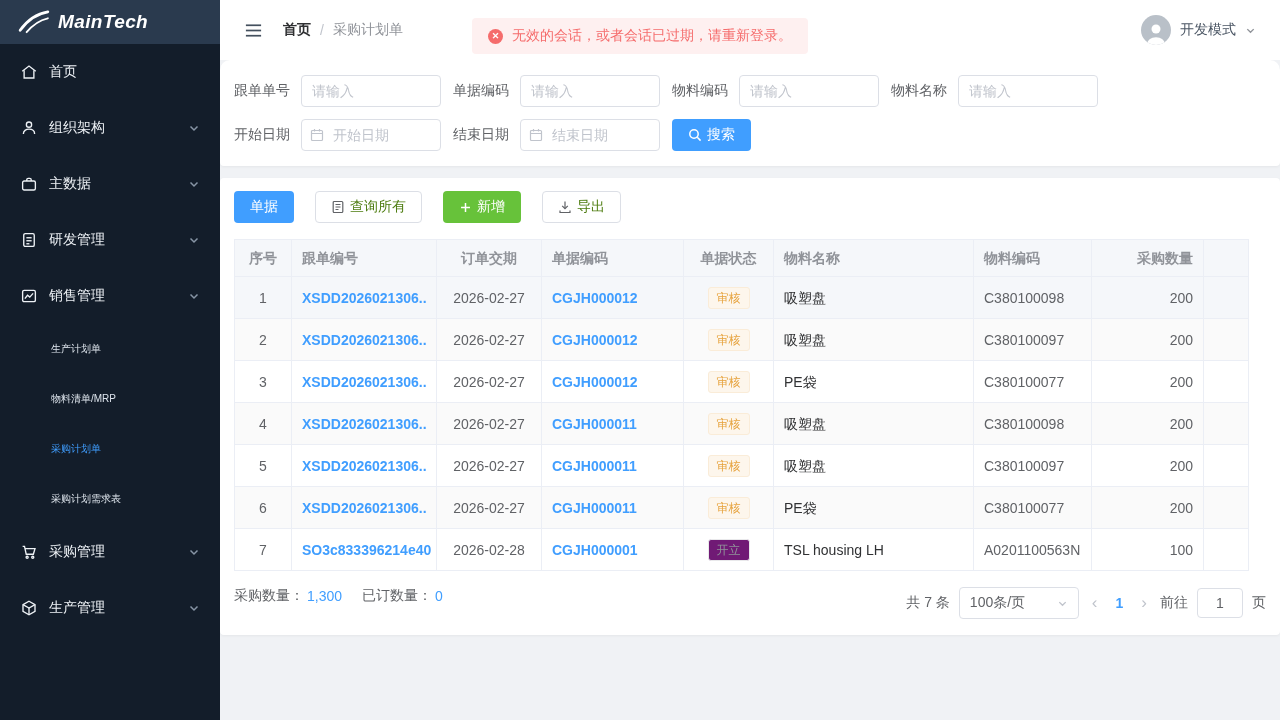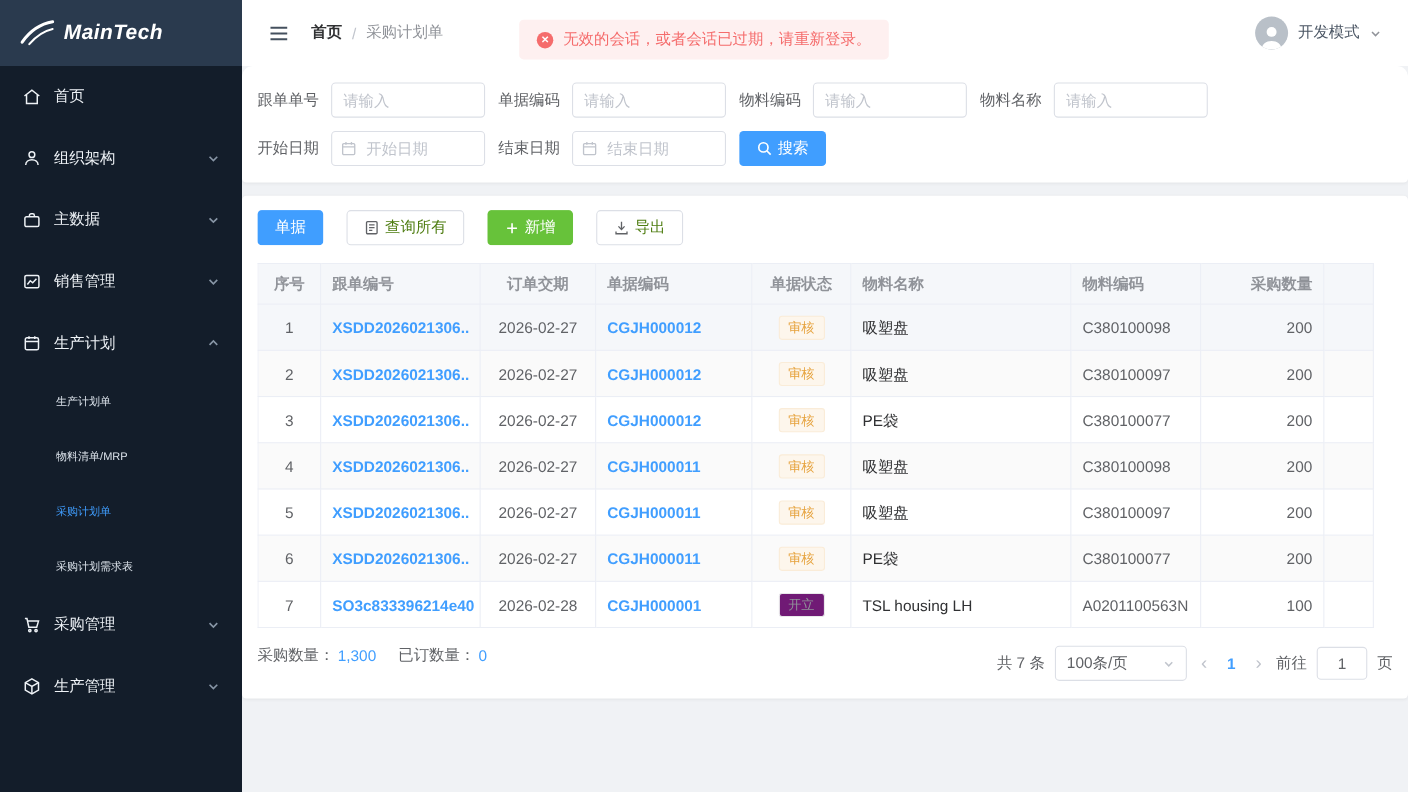--- a/index.html
+++ b/index.html
@@ -1,21 +1,21 @@
 <!DOCTYPE html>
 <html><head>
 <meta charset="utf-8">
 <style>
   * { margin:0; padding:0; box-sizing:border-box; }
   html,body { width:1280px; height:720px; overflow:hidden; }
   body { font-family:"Liberation Sans", sans-serif; display:flex; background:#f0f2f5; position:relative; font-size:14px; }
 
   
   .sidebar { width:220px; min-width:220px; background:#131d2a; color:#eef2f6; display:flex; flex-direction:column; }
-  .logo { height:60px; background:#2a3a4e; display:flex; align-items:center; padding:0 18px; gap:8px; }
+  .logo { height:44px; background:#2a3a4e; display:flex; align-items:center; padding:0 18px; gap:8px; }
   .logo-text { font-style:italic; font-weight:bold; font-size:19px; color:#fff; letter-spacing:.4px; }
   .menu { flex:1; }
   .menu-item { height:56px; display:flex; align-items:center; padding:0 20px; gap:11px; font-size:14px; cursor:pointer; color:#eef2f6; }
   .menu-item svg.mi { flex:0 0 auto; }
   .chev { margin-left:auto; color:#8795a5; }
   .chev.up { transform:rotate(180deg); }
   .submenu-item { height:50px; display:flex; align-items:center; padding-left:51px; font-size:10px; color:#dde4ec; cursor:pointer; }
   .submenu-item.active { color:#409eff; }
 
   
@@ -123,44 +123,44 @@
       <svg class="mi" width="18" height="18" viewBox="0 0 24 24" fill="none" stroke="currentColor" stroke-width="1.8">
           <rect x="3.5" y="8" width="17" height="12" rx="2"></rect>
           <path d="M9 8 V6.5 a2 2 0 0 1 2-2 h2 a2 2 0 0 1 2 2 V8"></path>
         </svg>
       <span>主数据</span>
       <svg class="chev" width="12" height="12" viewBox="0 0 12 12" fill="none" stroke="currentColor" stroke-width="1.5">
           <polyline points="2.5,4.5 6,8 9.5,4.5"></polyline>
         </svg>
     </div>
 
+    <div class="menu-item">
+      <svg class="mi" width="18" height="18" viewBox="0 0 24 24" fill="none" stroke="currentColor" stroke-width="1.8">
+          <rect x="5" y="3.5" width="14" height="17" rx="2"></rect>
+          <line x1="8.5" y1="9" x2="15.5" y2="9"></line>
+          <line x1="8.5" y1="13" x2="15.5" y2="13"></line>
+          <line x1="8.5" y1="17" x2="12.5" y2="17"></line>
+        </svg>
+      <span>研发管理</span>
+      <svg class="chev" width="12" height="12" viewBox="0 0 12 12" fill="none" stroke="currentColor" stroke-width="1.5">
+          <polyline points="2.5,4.5 6,8 9.5,4.5"></polyline>
+        </svg>
+    </div>
 
     <div class="menu-item">
       <svg class="mi" width="18" height="18" viewBox="0 0 24 24" fill="none" stroke="currentColor" stroke-width="1.8">
           <rect x="3.5" y="4.5" width="17" height="15" rx="2"></rect>
           <polyline points="6.5,15.5 10,11 13,13.5 17.5,8.5"></polyline>
         </svg>
       <span>销售管理</span>
       <svg class="chev" width="12" height="12" viewBox="0 0 12 12" fill="none" stroke="currentColor" stroke-width="1.5">
           <polyline points="2.5,4.5 6,8 9.5,4.5"></polyline>
         </svg>
     </div>
 
-    <div class="menu-item">
-      <svg class="mi" width="18" height="18" viewBox="0 0 24 24" fill="none" stroke="currentColor" stroke-width="1.8">
-          <rect x="4" y="5.5" width="16" height="14.5" rx="2"></rect>
-          <line x1="4" y1="10" x2="20" y2="10"></line>
-          <line x1="8.5" y1="3.5" x2="8.5" y2="7"></line>
-          <line x1="15.5" y1="3.5" x2="15.5" y2="7"></line>
-        </svg>
-      <span>生产计划</span>
-      <svg class="chev up" width="12" height="12" viewBox="0 0 12 12" fill="none" stroke="currentColor" stroke-width="1.5">
-          <polyline points="2.5,4.5 6,8 9.5,4.5"></polyline>
-        </svg>
-    </div>
 
     <div class="submenu">
       <div class="submenu-item">
           <span>生产计划单</span>
         </div>
       <div class="submenu-item">
           <span>物料清单/MRP</span>
         </div>
       <div class="submenu-item active">
           <span>采购计划单</span>

